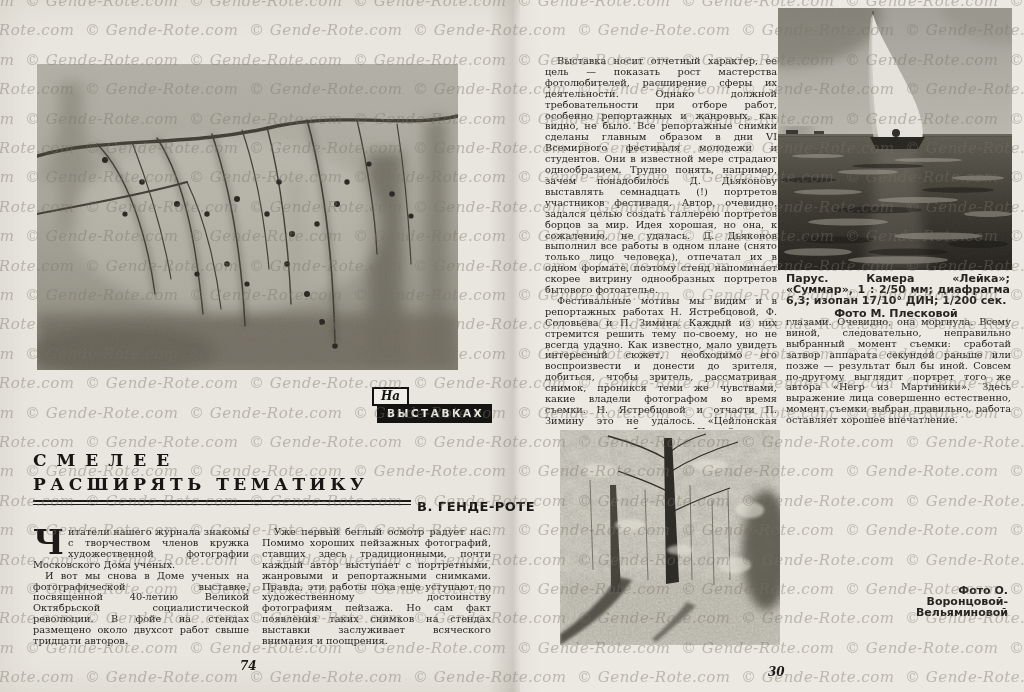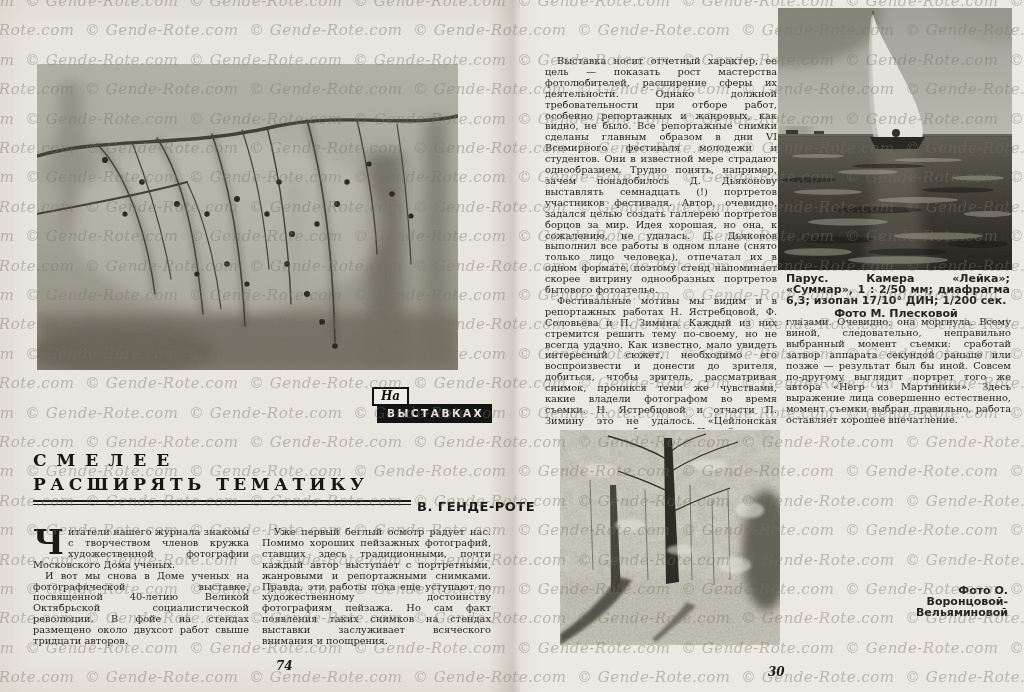--- a/index.html
+++ b/index.html
@@ -146,21 +146,21 @@
   <div class="bodycol" style="left:33px;top:527px;width:216px;height:132px;">
     <p class="noindent">
       <span class="dropcap">Ч</span><span>итатели нашего журнала знакомы с творчеством членов кружка художественной фотографии Московского Дома ученых.</span>
     </p>
     <p>И вот мы снова в Доме ученых на фотографической выставке, посвященной 40-летию Великой Октябрьской социалистической революции. В фойе на стендах размещено около двухсот работ свыше тридцати авторов.</p>
   </div>
   <div class="bodycol" style="left:262px;top:527px;width:229px;height:140px;">
     <p>Уже первый беглый осмотр радует нас. Помимо хороших пейзажных фотографий, ставших здесь традиционными, почти каждый автор выступает с портретными, жанровыми и репортажными снимками. Правда, эти работы пока еще уступают по художественному достоинству фотографиям пейзажа. Но сам факт появления таких снимков на стендах выставки заслуживает всяческого внимания и поощрения.</p>
   </div>
 
-  <div class="pagenum" style="left:240px;top:659px;margin-left:36px;">74</div>
+  <div class="pagenum" style="left:240px;top:659px;">74</div>
 
   <div class="bodycol" style="left:545px;top:56px;width:232px;height:373px;">
     <p>Выставка носит отчетный характер, ее цель — показать рост мастерства фотолюбителей, расширение сферы их деятельности. Однако должной требовательности при отборе работ, особенно репортажных и жанровых, как видно, не было. Все репортажные снимки сделаны главным образом в дни VI Всемирного фестиваля молодежи и студентов. Они в известной мере страдают однообразием. Трудно понять, например, зачем понадобилось Д. Дьяконову выставлять семнадцать (!) портретов участников фестиваля. Автор, очевидно, задался целью создать галлерею портретов борцов за мир. Идея хорошая, но она, к сожалению, не удалась. Д. Дьяконов выполнил все работы в одном плане (снято только лицо человека), отпечатал их в одном формате, поэтому стенд напоминает скорее витрину однообразных портретов бытового фотоателье.</p>
     <p>Фестивальные мотивы мы видим и в репортажных работах Н. Ястребцовой, Ф. Соловьева и П. Зимина. Каждый из них стремится решить тему по-своему, но не всегда удачно. Как известно, мало увидеть интересный сюжет, необходимо его воспроизвести и донести до зрителя, добиться, чтобы зритель, рассматривая снимок, проникся теми же чувствами, какие владели фотографом во время съемки. Н. Ястребцовой и отчасти П. Зимину это не удалось. «Цейлонская девушка» изображена П. Зиминым полуслепой, с неестественно прищуренными</p>
   </div>
 
   <div class="photo" style="left:778px;top:8px;width:234px;height:262px;">
     <svg viewBox="0 0 234 262" preserveAspectRatio="none">
       <defs>
         <linearGradient id="sk" x1="0" y1="0" x2="0" y2="1">

